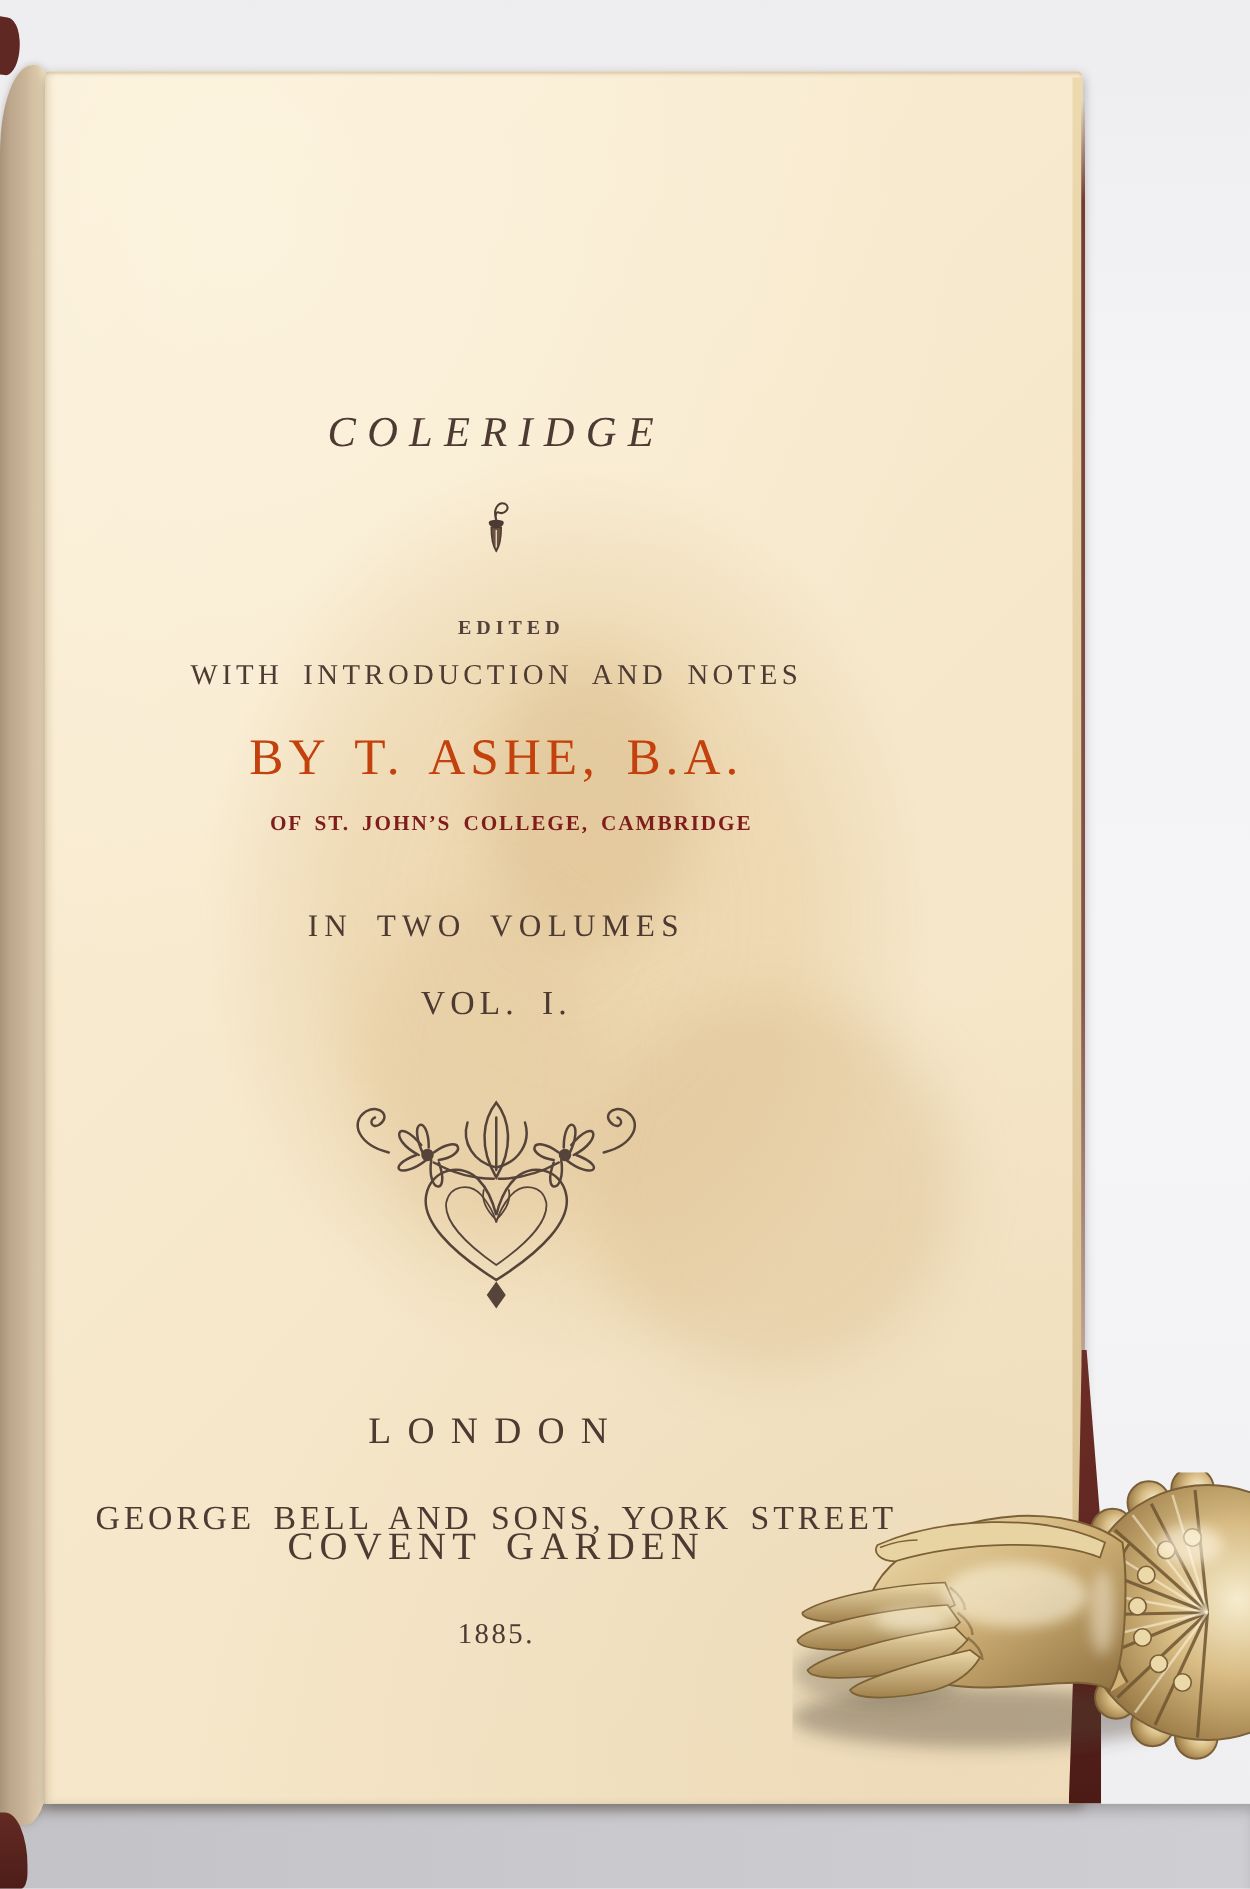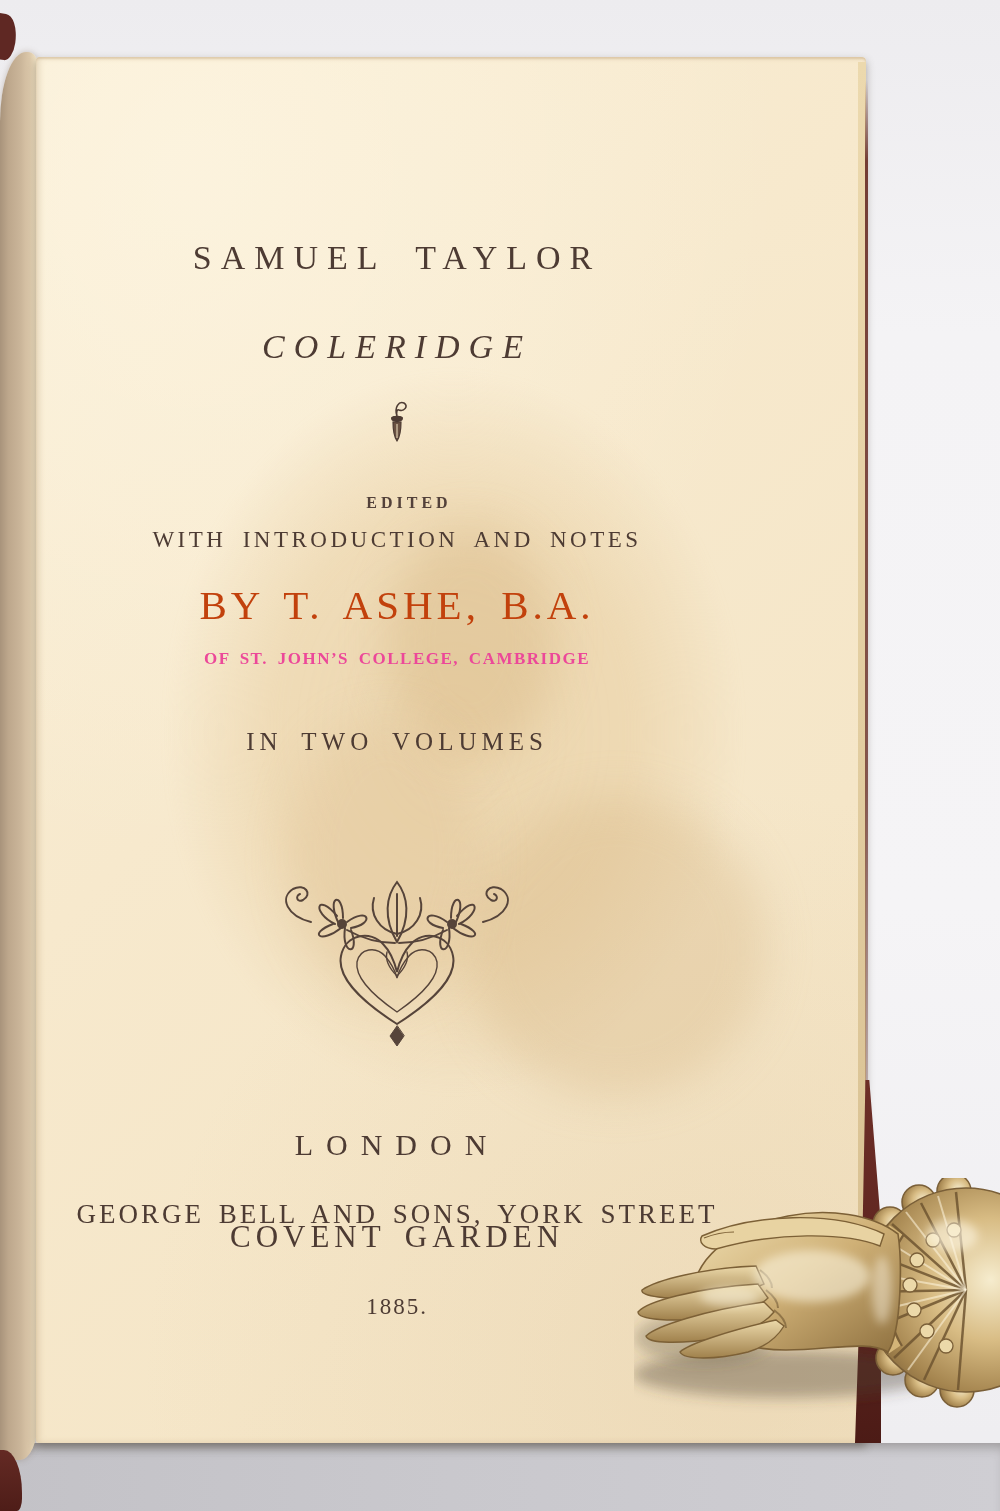--- a/index.html
+++ b/index.html
@@ -57,21 +57,21 @@
 
   
   .text-layer{position:absolute;left:36px;top:0;width:722px;height:1511px;pointer-events:none;}
   .line{position:absolute;left:0;width:100%;text-align:center;color:#4d3b33;white-space:nowrap;}
   .t-title {top:158px;font-size:34px;letter-spacing:9px;word-spacing:13px;}
   .t-title2{top:239px;font-size:34px;letter-spacing:9px;word-spacing:13px;}
   .t-title3{top:328px;font-size:34px;letter-spacing:9px;font-style:italic;}
   .t-edited{top:494px;font-size:16px;font-weight:bold;letter-spacing:4px;color:#53413a;padding-left:12px;}
   .t-intro {top:527px;font-size:23px;letter-spacing:3.5px;word-spacing:7px;text-align:center;}
   .t-byline{top:581px;font-size:41px;letter-spacing:4px;word-spacing:7px;color:#c2410c;}
-  .t-affil {top:649px;font-size:17px;font-weight:bold;letter-spacing:1.5px;word-spacing:4px;color:#ec4899;}
+  .t-affil {top:649px;font-size:17px;font-weight:bold;letter-spacing:1.5px;word-spacing:4px;color:#7f1d1d;padding-left:12px;}
   .t-vols  {top:728px;font-size:25px;letter-spacing:5px;word-spacing:8px;}
   .t-vol1  {top:787px;font-size:27px;letter-spacing:4px;word-spacing:8px;}
   .t-london{top:1128px;font-size:30px;letter-spacing:13px;}
   .t-publ  {top:1175px;font-size:27px;letter-spacing:3px;word-spacing:5px;margin-top:24px;}
   .t-covent{top:1219px;font-size:31px;letter-spacing:5px;word-spacing:7px;}
   .t-year  {top:1294px;font-size:23px;letter-spacing:2px;}
 
   .orn{position:absolute;left:0;width:100%;text-align:center;}
   .orn svg{display:inline-block;}
   .orn-acorn{top:398px;}
@@ -95,37 +95,37 @@
     <div class="blob head"></div>
     <div class="blob shoulder"></div>
     <div class="blob chest"></div>
   </div>
 
   <div class="fore-edge"></div>
   <div class="red-line"></div>
   <div class="red-wedge"></div>
 
   <div class="text-layer">
-    <div class="line t-title2">SAMUEL TAYLOR</div>
     <div class="line t-title3">COLERIDGE</div>
 
     <div class="orn orn-acorn">
       <svg width="26" height="50" viewBox="0 0 26 50" fill="none">
         <path d="M13 18 C10 9 15 3 20 5 C25 8 20 14 15 12 C13 11 12 14 13 18" stroke="#4d3b33" stroke-width="1.6" fill="none"></path>
         <path d="M7 20 C7 17 19 17 19 20 C19 23 16 24 13 24 C10 24 7 23 7 20 Z" fill="#4d3b33"></path>
         <path d="M9 24 C9 34 11 40 13 43 C15 40 17 34 17 24 Z" fill="#6b5242" stroke="#4d3b33" stroke-width="1.2"></path>
         <line x1="13" y1="26" x2="13" y2="40" stroke="#f3e3c3" stroke-width="1"></line>
       </svg>
     </div>
 
     <div class="line t-edited">EDITED</div>
     <div class="line t-intro">WITH INTRODUCTION AND NOTES</div>
     <div class="line t-byline">BY T. ASHE, B.A.</div>
     <div class="line t-affil">OF ST. JOHN’S COLLEGE, CAMBRIDGE</div>
     <div class="line t-vols">IN TWO VOLUMES</div>
+    <div class="line t-vol1">VOL. I.</div>
 
     <div class="orn orn-floral">
       <svg width="240" height="178" viewBox="0 0 240 178" fill="none" stroke="#56443a" stroke-width="2" stroke-linecap="round">
 
         <path d="M34 50 C 10 44, 2 26, 16 17 C 28 11, 36 22, 26 28 C 20 31, 18 24, 23 22"></path>
         <path d="M206 50 C 230 44, 238 26, 224 17 C 212 11, 204 22, 214 28 C 220 31, 222 24, 217 22"></path>
 
         <g>
           <path d="M62 52 C 48 24, 66 18, 66 46"></path>
           <path d="M58 52 C 34 40, 40 20, 60 44"></path>

